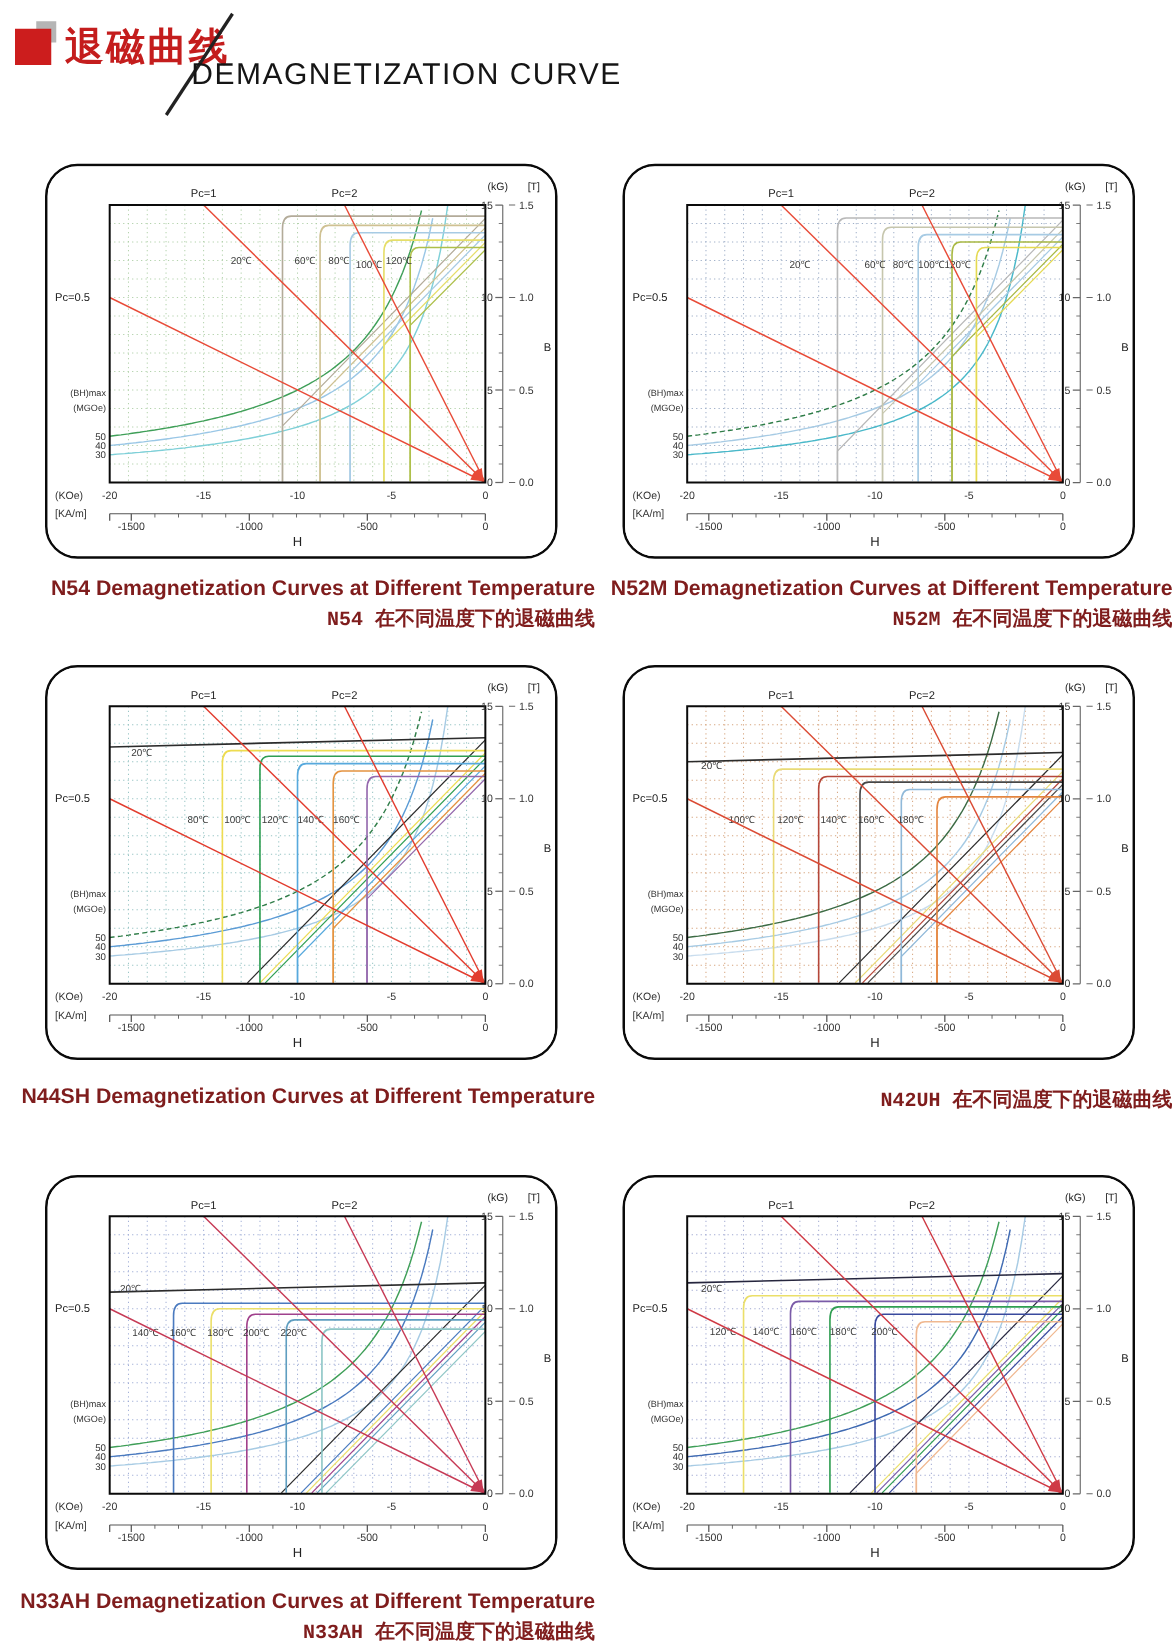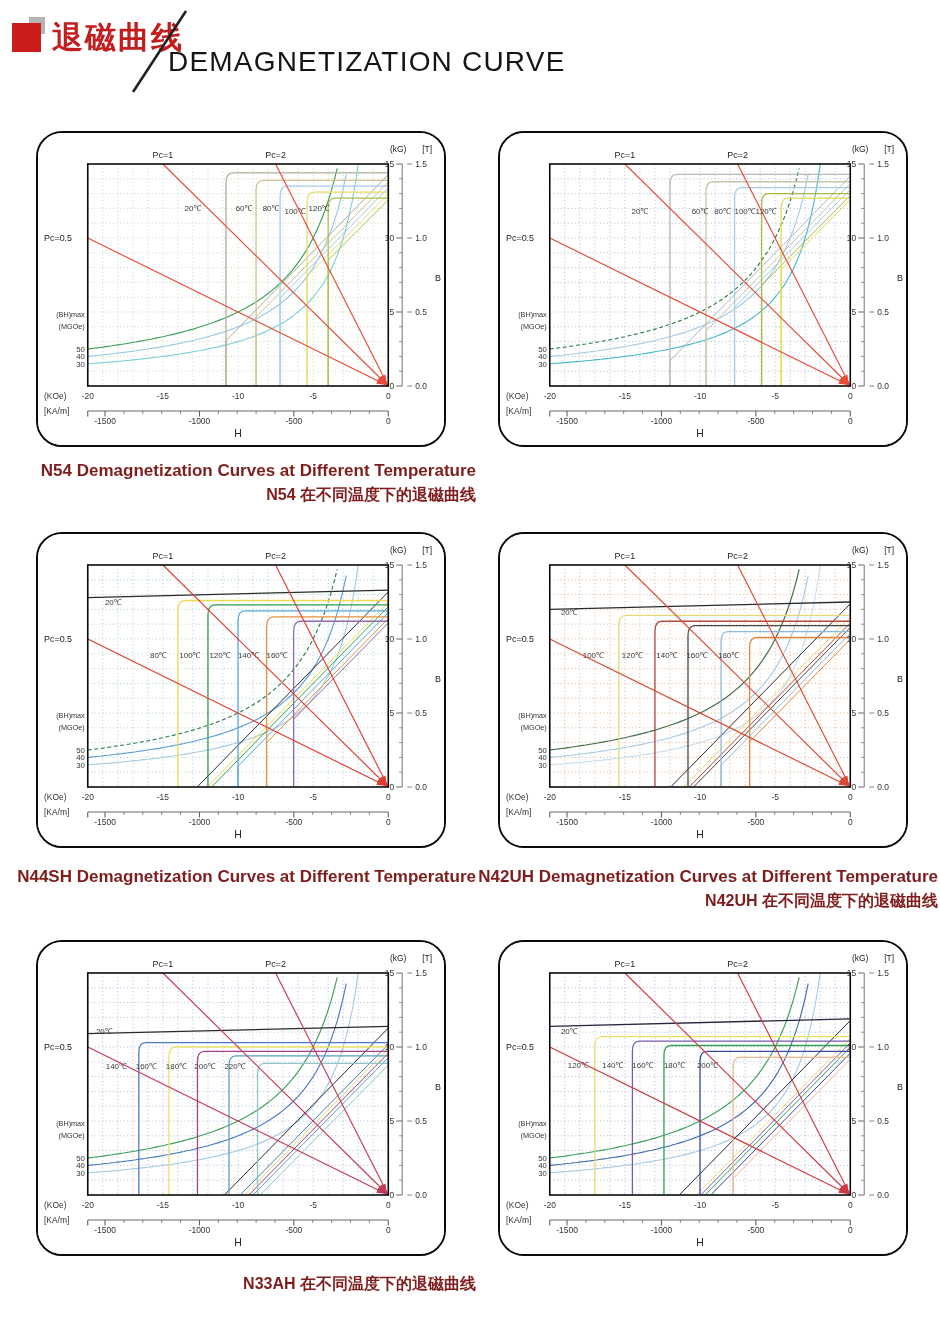--- a/index.html
+++ b/index.html
@@ -1,28 +1,28 @@
 <!DOCTYPE html>
 <html><head>
 <meta charset="utf-8">
 <style>
   html,body{margin:0;padding:0;background:#fff;}
   body{width:940px;height:1321px;position:relative;font-family:"Liberation Sans",sans-serif;overflow:hidden;}
   .hdr{position:absolute;left:0;top:0;width:940px;height:110px;}
   .sq-gray{position:absolute;left:29px;top:17px;width:16px;height:17px;background:#b5b5b5;}
   .sq-red{position:absolute;left:12px;top:23px;width:29px;height:29px;background:#cc1d1d;}
   .t-cn{position:absolute;left:52px;top:17px;font-size:31px;font-weight:bold;color:#c41d1d;letter-spacing:2px;}
-  .t-en{position:absolute;left:168px;top:46px;font-size:28px;color:#151515;letter-spacing:1.2px;}
+  .t-en{position:absolute;left:153px;top:46px;font-size:24px;color:#151515;letter-spacing:1.2px;}
   .slash{position:absolute;left:0;top:0;width:940px;height:110px;pointer-events:none;}
   .panel{position:absolute;width:410px;height:316px;border:2.5px solid #0a0a0a;border-radius:26px;background:#fff;box-sizing:border-box;overflow:hidden;}
   .panel svg{width:100%;height:100%;display:block;}
   .chart-svg text{font-family:"Liberation Sans",sans-serif;}
   .cap{position:absolute;width:470px;text-align:right;color:#7f1d1d;}
   .cap .en{font-size:17px;font-weight:bold;line-height:1.25;}
-  .cap .cn{font-size:16px;font-weight:bold;margin-top:4px;}
+  .cap .cn{font-size:16px;font-weight:bold;margin-top:4px;font-family:Liberation Mono, monospace;}
 </style>
 </head>
 <body>
 
 <div class="hdr">
   <div class="sq-gray"></div>
   <div class="sq-red"></div>
   <div class="t-cn">退磁曲线</div>
   <svg class="slash">
     <line x1="186" y1="11" x2="133" y2="92" stroke="#222" stroke-width="2.6"></line>
@@ -839,25 +839,27 @@
       <text x="47" y="226.4" text-anchor="end" font-size="7.8" fill="#333">40</text>
       <text x="47" y="233.8" text-anchor="end" font-size="7.8" fill="#333">30</text>
     </svg>
   </div>
 
 <div class="cap" style="left:6px;top:460px;">
     <div class="en">N54 Demagnetization Curves at Different Temperature</div>
     <div class="cn">N54 在不同温度下的退磁曲线</div>
   </div>
 <div class="cap" style="left:468px;top:460px;">
+    <div class="en">N52M Demagnetization Curves at Different Temperature</div>
+    <div class="cn">N52M 在不同温度下的退磁曲线</div>
   </div>
 <div class="cap" style="left:6px;top:866px;">
     <div class="en">N44SH Demagnetization Curves at Different Temperature</div>
   </div>
 <div class="cap" style="left:468px;top:866px;">
-    <div class="en">N42UH Demagnetization Curves at Different Temperature</div>
     <div class="cn">N42UH 在不同温度下的退磁曲线</div>
   </div>
 <div class="cap" style="left:6px;top:1270px;">
+    <div class="en">N33AH Demagnetization Curves at Different Temperature</div>
     <div class="cn">N33AH 在不同温度下的退磁曲线</div>
   </div>
 <div class="cap" style="left:468px;top:1270px;">
   </div>
 
 </body></html>

